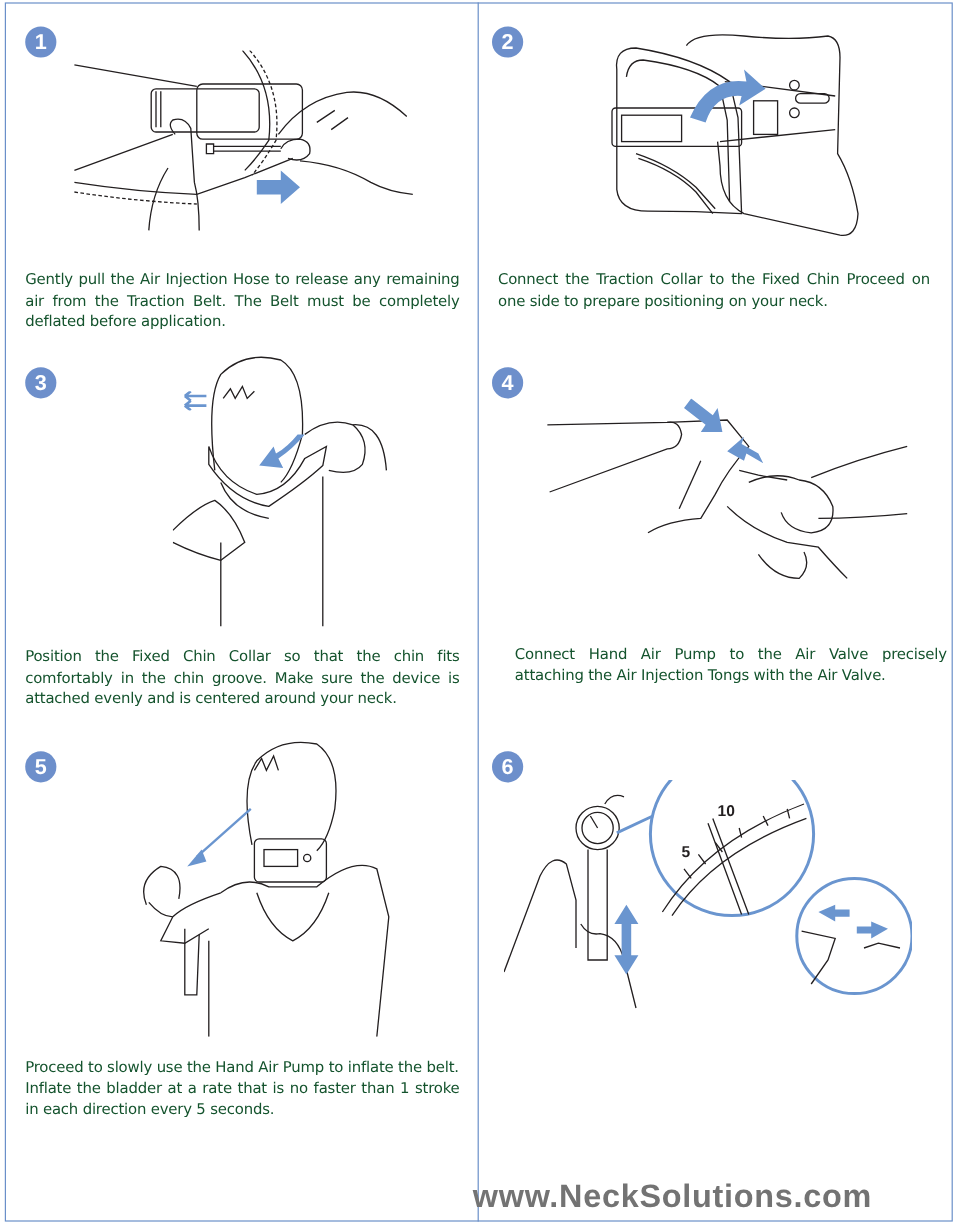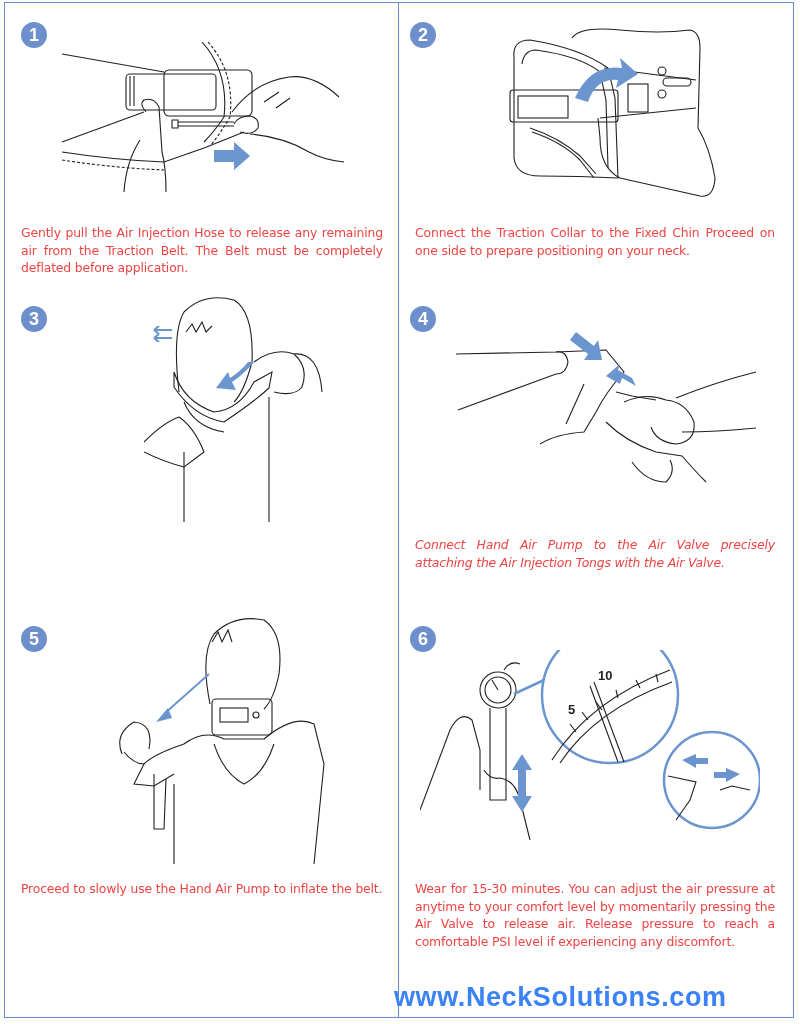--- a/index.html
+++ b/index.html
@@ -5,26 +5,26 @@
   html, body { margin: 0; padding: 0; background: #ffffff; }
   body { width: 800px; height: 1024px; position: relative; overflow: hidden;
          font-family: "DejaVu Sans", "Liberation Sans", sans-serif; color: #231f20; }
   .sheet { position: absolute; left: 4px; top: 2px; width: 790px; height: 1016px;
            border: 1px solid #6a8fc9; box-sizing: border-box; }
   .vdivider { position: absolute; left: 398px; top: 2px; width: 1px; height: 1016px; background: #6a8fc9; }
   .panel { position: absolute; width: 394px; }
   .badge { position: absolute; width: 26px; height: 26px; border-radius: 50%;
            background: #6d8fcb; color: #ffffff; font-family: "Liberation Sans", sans-serif;
            font-weight: bold; font-size: 18px; line-height: 26px; text-align: center; }
-  .caption { position: absolute; font-size: 12.4px; line-height: 17.5px; color: #ef4444;
+  .caption { position: absolute; font-size: 12.4px; line-height: 17.5px; color: #14532d;
              text-align: justify; letter-spacing: -0.15px; }
   .caption p { margin: 0; }
   .illus { position: absolute; }
   .footer-url { position: absolute; left: 394px; top: 982px; font-family: "Liberation Sans", sans-serif;
-                font-weight: bold; font-size: 27px; color: #3b82f6; letter-spacing: 0.6px; }
+                font-weight: bold; font-size: 27px; color: #737373; letter-spacing: 0.6px; }
 </style>
 </head>
 <body>
 
 <div class="sheet"></div>
 <div class="vdivider"></div>
 
 <div class="panel" style="left:4px;top:2px;height:290px;">
   <div class="badge" style="left:17px;top:20px;">1</div>
   <svg class="illus" style="left:50px;top:40px;" width="300" height="160" viewBox="0 0 300 160">
@@ -89,40 +89,41 @@
       <path d="M150 62 Q175 60 178 100"></path>
     </g>
     <path d="M110 70 Q100 82 88 90 L92 98 L72 96 L84 80 L86 86 Q96 80 104 70 Z" fill="#6a95cf"></path>
   </svg>
   <svg class="illus" style="left:146px;top:34px;" width="24" height="16" viewBox="0 0 24 16">
     <g stroke="#6a95cf" stroke-width="2.2" fill="none">
       <path d="M4 4 L22 4 M4 4 L9 0 M4 4 L9 8"></path>
       <path d="M4 12 L22 12 M4 12 L9 8 M4 12 L9 16"></path>
     </g>
   </svg>
+  <div class="caption" style="left:17px;top:246px;width:362px;">Position the Fixed Chin Collar so that the chin fits comfortably in the chin groove.  Make sure the device is attached evenly and is centered around your neck.</div>
 </div>
 
 <div class="panel" style="left:400px;top:292px;height:322px;">
   <div class="badge" style="left:10px;top:14px;">4</div>
   <svg class="illus" style="left:56px;top:40px;" width="310" height="160" viewBox="0 0 310 160">
     <g fill="none" stroke="#231f20" stroke-width="1.1">
       <path d="M0 22 L100 20 Q110 18 112 30 Q110 42 100 42 L2 78"></path>
       <path d="M100 20 L150 18 L168 40 Q150 60 140 80 L128 100 Q100 102 84 112"></path>
       <path d="M128 52 L110 92"></path>
       <path d="M160 60 L176 64 L200 68"></path>
       <path d="M168 70 Q190 60 210 68 Q230 70 238 90 Q240 110 220 112 Q200 110 195 95"></path>
       <path d="M150 90 Q170 110 200 120 L226 124 Q240 140 250 150"></path>
       <path d="M220 66 Q260 50 300 40"></path>
       <path d="M226 100 Q260 100 300 96"></path>
       <path d="M176 130 Q190 150 210 150 Q220 140 214 128"></path>
     </g>
     <path d="M120 0 L138 14 L142 8 L146 28 L128 28 L132 22 L114 8 Z" fill="#6a95cf"></path>
     <path d="M176 46 L162 38 L164 32 L150 44 L164 52 L166 46 L180 54 Z" fill="#6a95cf"></path>
   </svg>
-  <div class="caption" style="left:15px;top:244px;width:360px;font-style:italic;">Connect Hand Air Pump to the Air Valve precisely attaching the Air Injection Tongs with the Air Valve.</div>
+  <div class="caption" style="left:29px;top:244px;width:360px;">Connect Hand Air Pump to the Air Valve precisely attaching the Air Injection Tongs with the Air Valve.</div>
 </div>
 
 <div class="panel" style="left:4px;top:614px;height:404px;">
   <div class="badge" style="left:17px;top:12px;">5</div>
   <svg class="illus" style="left:110px;top:0px;" width="230" height="250" viewBox="0 0 230 250">
     <g fill="none" stroke="#231f20" stroke-width="1.1">
       <path d="M96 90 Q86 40 100 20 Q120 0 150 6 Q170 20 165 60 Q160 85 150 95"></path>
       <path d="M98 28 L104 18 L108 28 L114 16 L118 28"></path>
       <rect x="98" y="85" width="60" height="36" rx="4"></rect>
       <rect x="106" y="94" width="28" height="14"></rect>
@@ -133,20 +134,21 @@
       <path d="M8 140 Q0 120 20 108 Q40 110 35 135"></path>
       <path d="M10 138 Q20 150 30 150"></path>
       <path d="M40 160 L40 215 L50 215 L52 165"></path>
       <path d="M60 170 L60 250"></path>
     </g>
     <path d="M95 60 L50 100" stroke="#6a95cf" stroke-width="2" fill="none"></path>
     <path d="M42 108 L54 94 L58 104 Z" fill="#6a95cf"></path>
   </svg>
   <div class="caption" style="left:17px;top:266px;width:362px;">
     <p>Proceed to slowly use the Hand Air Pump to inflate the belt.</p>
+    <p>Inflate the bladder at a rate that is no faster than 1 stroke in each direction every 5 seconds.</p>
   </div>
 </div>
 
 <div class="panel" style="left:400px;top:614px;height:404px;">
   <div class="badge" style="left:10px;top:12px;">6</div>
   <svg class="illus" style="left:20px;top:36px;" width="340" height="200" viewBox="0 0 340 200">
     <g fill="none" stroke="#231f20" stroke-width="1.1">
       <path d="M0 160 L30 80 Q40 60 52 70 L60 100 L60 140"></path>
       <circle cx="78" cy="40" r="18"></circle>
       <circle cx="78" cy="40" r="13"></circle>
@@ -169,16 +171,15 @@
     <text x="148" y="64" font-family="Liberation Sans, sans-serif" font-weight="bold" font-size="13" fill="#231f20">5</text>
     <text x="178" y="30" font-family="Liberation Sans, sans-serif" font-weight="bold" font-size="13" fill="#231f20">10</text>
     <path d="M92 120 L102 104 L112 120 L106 120 L106 146 L112 146 L102 162 L92 146 L98 146 L98 120 Z" fill="#6a95cf"></path>
     <path d="M262 110 L276 104 L276 108 L288 108 L288 114 L276 114 L276 118 Z" fill="#6a95cf"></path>
     <path d="M320 124 L306 118 L306 122 L294 122 L294 128 L306 128 L306 132 Z" fill="#6a95cf"></path>
     <g fill="none" stroke="#231f20" stroke-width="1.1">
       <path d="M248 126 L276 132 L270 150 L256 170"></path>
       <path d="M300 140 L312 136 L330 140"></path>
     </g>
   </svg>
-  <div class="caption" style="left:15px;top:266px;width:360px;">Wear for 15-30 minutes. You can adjust the air pressure at anytime to your comfort level by momentarily pressing the Air Valve to release air. Release pressure to reach a comfortable PSI level if experiencing any discomfort.</div>
 </div>
 
 <div class="footer-url">www.NeckSolutions.com</div>
 
 </body></html>

